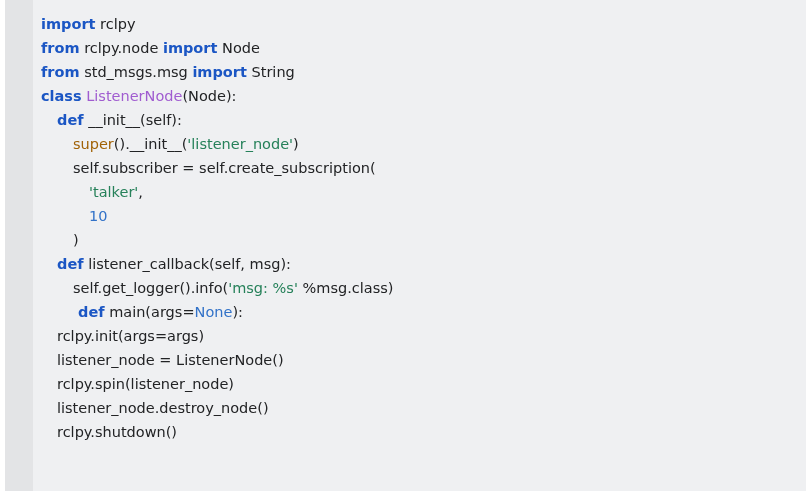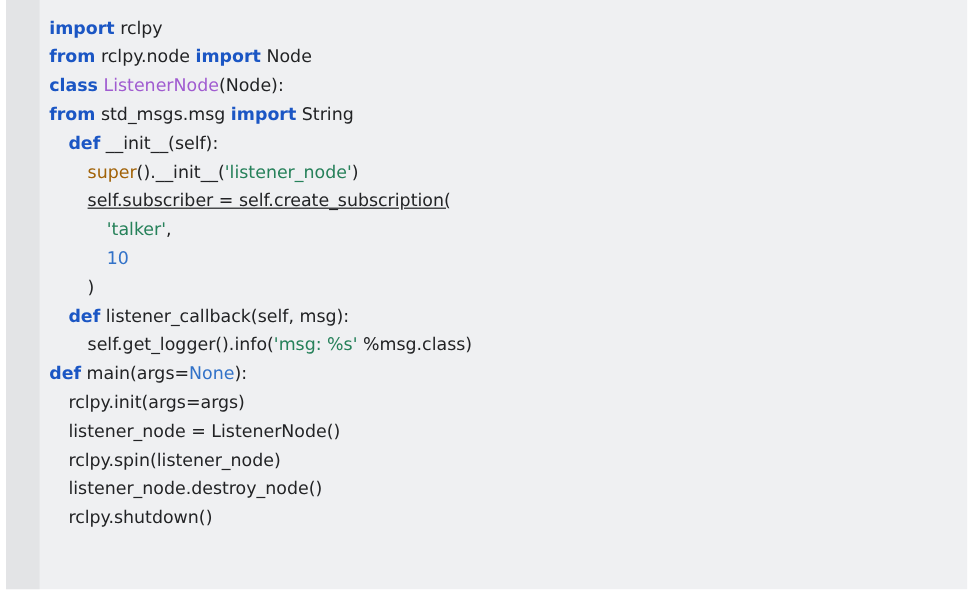--- a/index.html
+++ b/index.html
@@ -78,31 +78,31 @@
 <div id="page">
 
   <div id="code-block">
 
     <div id="gutter"></div>
 
     <div id="code-area">
 
     <div class="code-line" style="padding-left: 8px;"><span class="tok-kw">import</span><span class="tok-plain"> rclpy</span></div>
         <div class="code-line" style="padding-left: 8px;"><span class="tok-kw">from</span><span class="tok-plain"> rclpy.node </span><span class="tok-kw">import</span><span class="tok-plain"> Node</span></div>
+        <div class="code-line" style="padding-left: 8px;"><span class="tok-kw">from</span><span class="tok-plain"> std_msgs.msg </span><span class="tok-kw">import</span><span class="tok-plain"> String</span></div>
         <div class="code-line" style="padding-left: 8px;"><span class="tok-kw">class</span><span class="tok-plain"> </span><span class="tok-class">ListenerNode</span><span class="tok-plain">(Node):</span></div>
-        <div class="code-line" style="padding-left: 8px;"><span class="tok-kw">from</span><span class="tok-plain"> std_msgs.msg </span><span class="tok-kw">import</span><span class="tok-plain"> String</span></div>
         <div class="code-line" style="padding-left: 24px;"><span class="tok-kw">def</span><span class="tok-plain"> __init__(self):</span></div>
         <div class="code-line" style="padding-left: 40px;"><span class="tok-builtin">super</span><span class="tok-plain">().__init__(</span><span class="tok-str">'listener_node'</span><span class="tok-plain">)</span></div>
-        <div class="code-line" style="padding-left: 40px; text-decoration: underline;"><span class="tok-plain">self.subscriber = self.create_subscription(</span></div>
+        <div class="code-line" style="padding-left: 40px;"><span class="tok-plain">self.subscriber = self.create_subscription(</span></div>
         <div class="code-line" style="padding-left: 56px;"><span class="tok-str">'talker'</span><span class="tok-plain">,</span></div>
         <div class="code-line" style="padding-left: 56px;"><span class="tok-num">10</span></div>
         <div class="code-line" style="padding-left: 40px;"><span class="tok-plain">)</span></div>
         <div class="code-line" style="padding-left: 24px;"><span class="tok-kw">def</span><span class="tok-plain"> listener_callback(self, msg):</span></div>
         <div class="code-line" style="padding-left: 40px;"><span class="tok-plain">self.get_logger().info(</span><span class="tok-str">'msg: %s'</span><span class="tok-plain"> %msg.class)</span></div>
-        <div class="code-line" style="padding-left: 8px;"><span class="tok-kw">def</span><span class="tok-plain"> main(args=</span><span class="tok-const">None</span><span class="tok-plain">):</span></div>
+        <div class="code-line" style="padding-left: 8px; margin-left: 37px;"><span class="tok-kw">def</span><span class="tok-plain"> main(args=</span><span class="tok-const">None</span><span class="tok-plain">):</span></div>
         <div class="code-line" style="padding-left: 24px;"><span class="tok-plain">rclpy.init(args=args)</span></div>
         <div class="code-line" style="padding-left: 24px;"><span class="tok-plain">listener_node = ListenerNode()</span></div>
         <div class="code-line" style="padding-left: 24px;"><span class="tok-plain">rclpy.spin(listener_node)</span></div>
         <div class="code-line" style="padding-left: 24px;"><span class="tok-plain">listener_node.destroy_node()</span></div>
         <div class="code-line" style="padding-left: 24px;"><span class="tok-plain">rclpy.shutdown()</span></div>
       </div>
 
   </div>
 
 </div>

